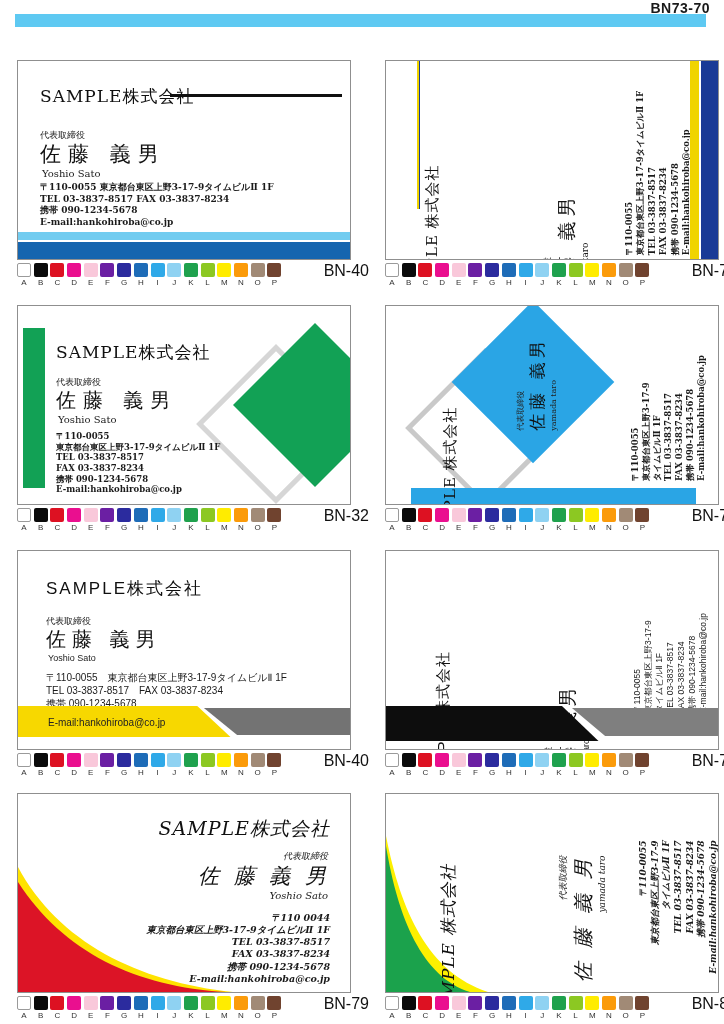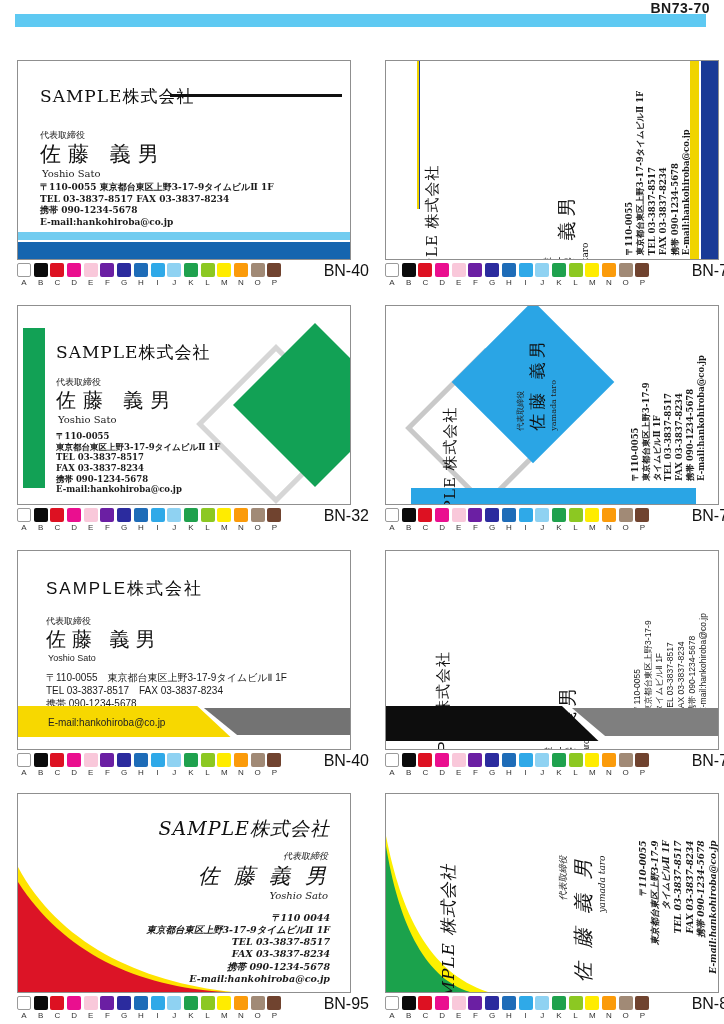--- a/index.html
+++ b/index.html
@@ -643,21 +643,21 @@
       </div>
       <div class="sw-col">
         <div class="sq" style="background: rgb(161, 138, 118);"></div>
         <div class="letter">O</div>
       </div>
       <div class="sw-col">
         <div class="sq" style="background: rgb(112, 67, 47);"></div>
         <div class="letter">P</div>
       </div>
     </div>
-  <div class="bn-label">BN-95</div>
+  <div class="bn-label">BN-79</div>
 </div>
 
 <div class="card script" style="left:385px;top:793px;">
   <svg class="abs" style="left:0;top:0;z-index:1;" width="332" height="198" viewBox="0 0 332 198">
     <path d="M0,42 C15,118 42,178 102,198 L0,198 Z" fill="#fdf000"></path>
     <path d="M0,52 C12,124 36,183 84,198 L0,198 Z" fill="#1ba24c"></path>
   </svg>
   <div class="rot" style="left:62px;top:150px;font-size:17px;letter-spacing:1px;z-index:2;">SAMPLE 株式会社</div>
   <div class="rot" style="left:196px;top:125px;text-align:right;z-index:2;">
     <div class="title-s" style="font-size:9px;">代表取締役</div>

